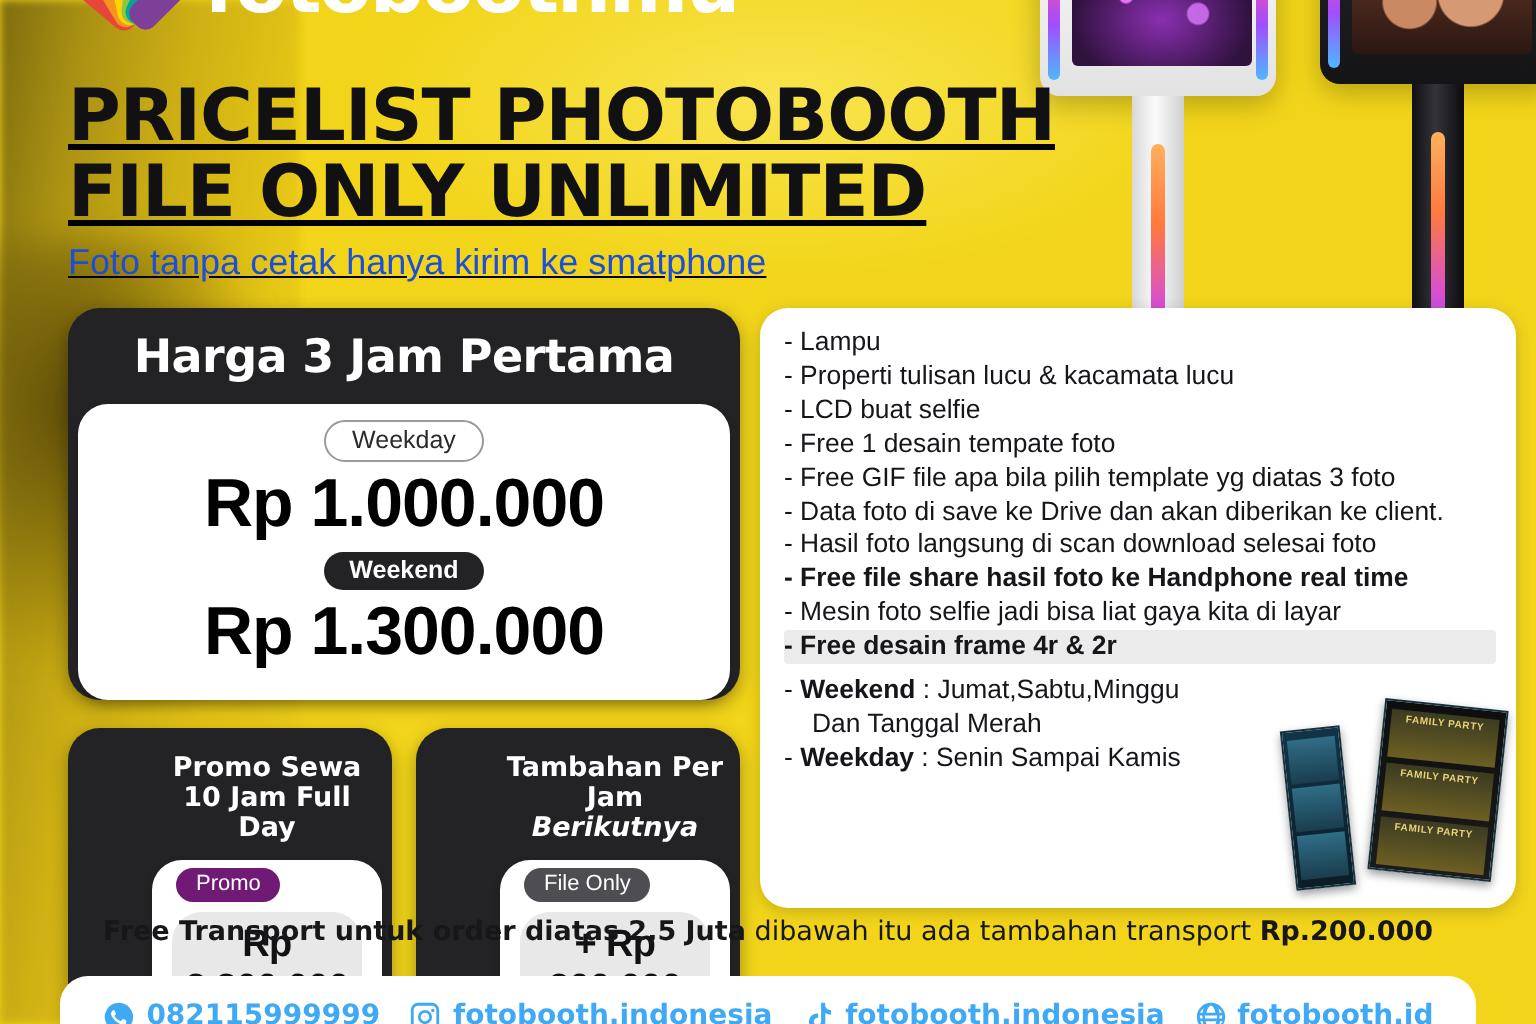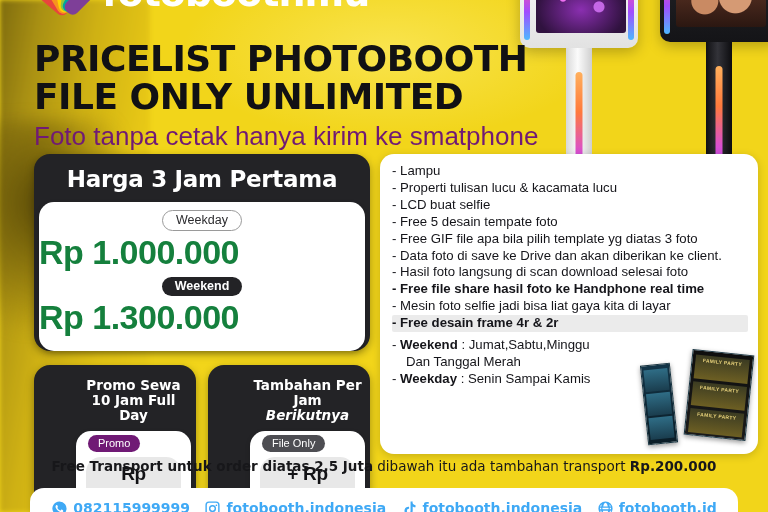--- a/index.html
+++ b/index.html
@@ -79,28 +79,28 @@
   }
   .scr-selfie {
     width:100%; height:100%;
     background:
       radial-gradient(circle at 32% 55%, #c98a63 0 13px, rgba(0,0,0,0) 14px),
       radial-gradient(circle at 66% 48%, #d59a74 0 16px, rgba(0,0,0,0) 17px),
       linear-gradient(180deg,#6a3b2a,#2b1711);
   }
 
   
-  #headline { position:absolute; left:34px; top:40px; z-index:5; }
+  #headline { position:absolute; left:34px; top:40px; z-index:5;text-decoration:underline; }
   .h-line {
     font-family:"DejaVu Sans", sans-serif;
     font-weight:bold; font-size:36px; line-height:38px;
     color:#111114; letter-spacing:-.5px; white-space:nowrap;
   }
   #subheadline {
-    font-size:26px; color:#701a75; margin-top:5px; white-space:nowrap;
+    font-size:18px; color:#1d4ed8; margin-top:5px; white-space:nowrap;
     font-family:"Liberation Sans", sans-serif;
   }
 
   
   #left-col { position:absolute; left:34px; top:154px; width:336px; z-index:5; }
   .dark-card {
     background:#232326; border-radius:16px;
     box-shadow:0 3px 9px rgba(0,0,0,.35);
     position:relative; padding-top:6px;
   }
@@ -114,21 +114,21 @@
     box-shadow:0 2px 5px rgba(0,0,0,.18);
   }
   #main-price-title { font-size:23px; padding:6px 0 10px 0; letter-spacing:-.3px; }
   .pill {
     display:inline-block; border-radius:11px; padding:2px 13px;
     font-size:12.5px; line-height:15px;
   }
   .pill-outline { border:1.5px solid #9a9a9a; color:#2b2b2e; }
   .pill-solid { background:#232326; color:#ffffff; font-weight:bold; }
   .price-big {
-    font-size:34px; font-weight:bold; color:#15803d; text-align:left;
+    font-size:34px; font-weight:bold; color:#000000; text-align:center;
     letter-spacing:-.5px; margin:2px 0 4px 0;
     font-family:"Liberation Sans", sans-serif;
   }
   .center { text-align:center; }
 
   #promo-row { display:flex; gap:12px; margin-top:14px; }
   .promo-card { width:162px;padding-left:37px; }
   .promo-title { font-size:13.5px; line-height:15px; padding:7px 4px 8px 4px; }
   .promo-title .it { font-style:italic; }
   .badge {
@@ -307,21 +307,21 @@
     </div>
 
   </div>
 </div>
 
 <div id="features-panel">
   <div id="feature-list">
       <div class="feat">- Lampu</div>
       <div class="feat">- Properti tulisan lucu &amp; kacamata lucu</div>
       <div class="feat">- LCD buat selfie</div>
-      <div class="feat">- Free 5 desain tempate foto</div>
+      <div class="feat">- Free 1 desain tempate foto</div>
       <div class="feat">- Free GIF file apa bila pilih template yg diatas 3 foto</div>
       <div class="feat">- Data foto di save ke Drive dan akan diberikan ke client.</div>
       <div class="feat">- Hasil foto langsung di scan download selesai foto</div>
       <div class="feat b">- Free file share hasil foto ke Handphone real time</div>
       <div class="feat">- Mesin foto selfie jadi bisa liat gaya kita di layar</div>
       <div class="feat hl">- Free desain frame 4r &amp; 2r</div>
     </div>
   <div id="schedule-list">
       <div class="feat sp">- <span class="k">Weekend</span> : Jumat,Sabtu,Minggu</div>
       <div class="feat" style="padding-left: 14px;">Dan Tanggal Merah</div>

